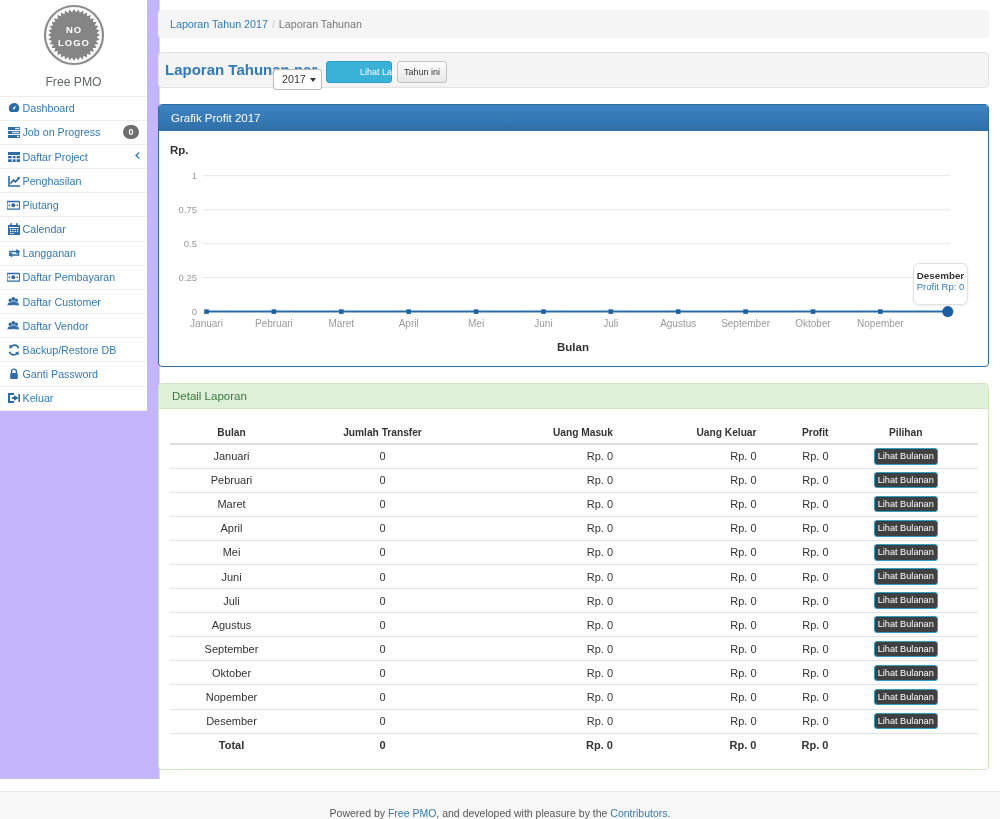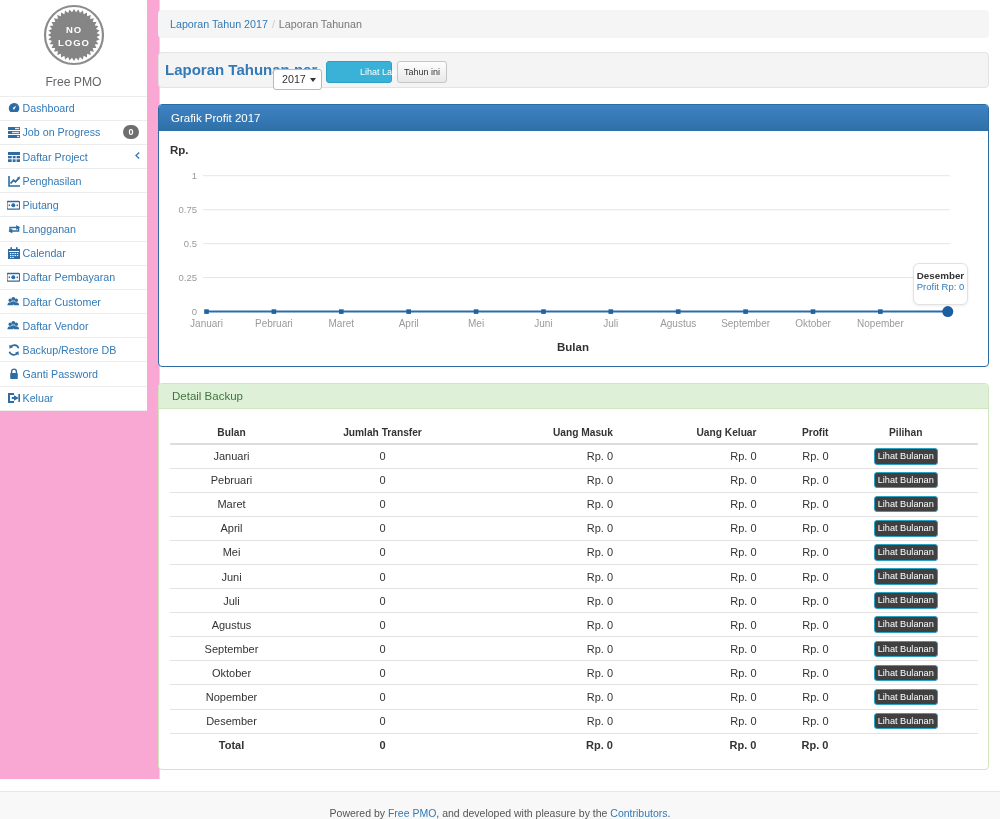--- a/index.html
+++ b/index.html
@@ -1,16 +1,16 @@
 <!DOCTYPE html>
 <html><head><meta charset="utf-8">
 <style>
 * { margin:0; padding:0; box-sizing:border-box; }
 html,body { width:1000px; height:819px; background:#fff; font-family:"Liberation Sans", sans-serif; position:relative; overflow:hidden; }
-.sidebar { position:absolute; left:0; top:0; width:160px; height:779px; background:#f9a8d4; border-right:1px solid #ddd; }
+.sidebar { position:absolute; left:0; top:0; width:160px; height:779px; background:#c4b5fd; border-right:1px solid #ddd; }
 .sidetop { position:absolute; left:0; top:0; width:147px; height:410px; background:#fff; }
 .logo { position:absolute; left:41px; top:2px; }
 .freepmo { position:absolute; left:0; top:75px; width:147px; text-align:center; font-size:12.2px; color:#63676b; }
 .menu { position:absolute; left:0; top:95.6px; width:147px; list-style:none; border-top:1px solid #ededed; }
 .menu li { position:relative; height:24.18px; border-bottom:1px solid #ededed; background:#fff; }
 .menu li a { position:absolute; left:7px; top:0; right:4px; height:100%; display:flex; align-items:center; color:#337ab7; font-size:10.7px; text-decoration:none;text-align:right; }
 .menu .ic { width:13px; margin-right:2.5px; display:inline-flex; justify-content:center; flex:0 0 13px; }
 .badge0 { position:absolute; right:8px; top:4.5px; width:16px; height:14px; background:#6e6e6e; border-radius:8px; color:#fff; font-size:9px; font-weight:bold; text-align:center; line-height:14px; }
 .chev { position:absolute; right:7.5px; top:7px; }
 .content { position:absolute; left:158px; top:0; width:831px; }
@@ -106,48 +106,48 @@
               <rect x="0" y="2.5" width="12.6" height="7.6" rx="1" fill="none" stroke="#2e6da4" stroke-width="1.3"></rect>
               <circle cx="6.3" cy="6.3" r="2" fill="#2e6da4"></circle>
               <rect x="1.6" y="5.5" width="1.4" height="1.6" fill="#2e6da4"></rect>
               <rect x="9.6" y="5.5" width="1.4" height="1.6" fill="#2e6da4"></rect>
             </svg>
           </span>Piutang</a>
       </li>
 <li>
         <a><span class="ic">
             <svg width="12" height="12" viewBox="0 0 12 12">
-              <path fill="none" stroke="#2e6da4" stroke-width="1.5" d="M2 9V4.5h7"></path>
-              <path fill="#2e6da4" d="M8.2 2L12 4.5 8.2 7z"></path>
-              <path fill="none" stroke="#2e6da4" stroke-width="1.5" d="M10.5 3.5V8h-7"></path>
-              <path fill="#2e6da4" d="M4.3 5.5L.5 8l3.8 2.5z"></path>
-            </svg>
-          </span>Langganan</a>
-      </li>
-<li>
-        <a><span class="ic">
-            <svg width="12" height="12" viewBox="0 0 12 12">
               <path fill="#2e6da4" d="M0 2h12v10H0z"></path>
               <rect x="2.4" y="0.2" width="1.6" height="2.6" fill="#2e6da4"></rect>
               <rect x="8" y="0.2" width="1.6" height="2.6" fill="#2e6da4"></rect>
               <path fill="#fff" d="M1 4h10v1H1z"></path>
               <g fill="#fff">
                 <rect x="2" y="6" width="1.3" height="1.1"></rect>
                 <rect x="4.3" y="6" width="1.3" height="1.1"></rect>
                 <rect x="6.6" y="6" width="1.3" height="1.1"></rect>
                 <rect x="8.9" y="6" width="1.3" height="1.1"></rect>
                 <rect x="2" y="8" width="1.3" height="1.1"></rect>
                 <rect x="4.3" y="8" width="1.3" height="1.1"></rect>
                 <rect x="6.6" y="8" width="1.3" height="1.1"></rect>
                 <rect x="8.9" y="8" width="1.3" height="1.1"></rect>
                 <rect x="2" y="10" width="1.3" height="1.1"></rect>
                 <rect x="4.3" y="10" width="1.3" height="1.1"></rect>
               </g>
             </svg>
           </span>Calendar</a>
+      </li>
+<li>
+        <a><span class="ic">
+            <svg width="12" height="12" viewBox="0 0 12 12">
+              <path fill="none" stroke="#2e6da4" stroke-width="1.5" d="M2 9V4.5h7"></path>
+              <path fill="#2e6da4" d="M8.2 2L12 4.5 8.2 7z"></path>
+              <path fill="none" stroke="#2e6da4" stroke-width="1.5" d="M10.5 3.5V8h-7"></path>
+              <path fill="#2e6da4" d="M4.3 5.5L.5 8l3.8 2.5z"></path>
+            </svg>
+          </span>Langganan</a>
       </li>
 <li>
         <a><span class="ic">
             <svg width="13" height="12" viewBox="0 0 13 12">
               <rect x="0" y="2.5" width="12.6" height="7.6" rx="1" fill="none" stroke="#2e6da4" stroke-width="1.3"></rect>
               <circle cx="6.3" cy="6.3" r="2" fill="#2e6da4"></circle>
               <rect x="1.6" y="5.5" width="1.4" height="1.6" fill="#2e6da4"></rect>
               <rect x="9.6" y="5.5" width="1.4" height="1.6" fill="#2e6da4"></rect>
             </svg>
           </span>Daftar Pembayaran</a>
@@ -252,21 +252,21 @@
 <text x="519.2" y="196.3" font-size="10" fill="#9a9a9a" text-anchor="middle">Agustus</text>
 <text x="586.6" y="196.3" font-size="10" fill="#9a9a9a" text-anchor="middle">September</text>
 <text x="654.0" y="196.3" font-size="10" fill="#9a9a9a" text-anchor="middle">Oktober</text>
 <text x="721.4" y="196.3" font-size="10" fill="#9a9a9a" text-anchor="middle">Nopember</text>
 <text x="11" y="23.2" font-size="11.5" font-weight="bold" fill="#333">Rp.</text>
 <text x="414" y="220" font-size="11.5" font-weight="bold" fill="#333" text-anchor="middle">Bulan</text>
 </svg>
 <div class="tooltipbox"><b>Desember</b><span>Profit Rp: 0</span></div>
 </div>
 <div class="panel2">
-      <div class="hd">Detail Backup</div>
+      <div class="hd">Detail Laporan</div>
 <table class="rpt">
 <colgroup>
           <col style="width:123px">
           <col style="width:179px">
           <col style="width:146px">
           <col style="width:143.5px">
           <col style="width:72px">
           <col style="width:144.5px">
         </colgroup>
 <tbody>

